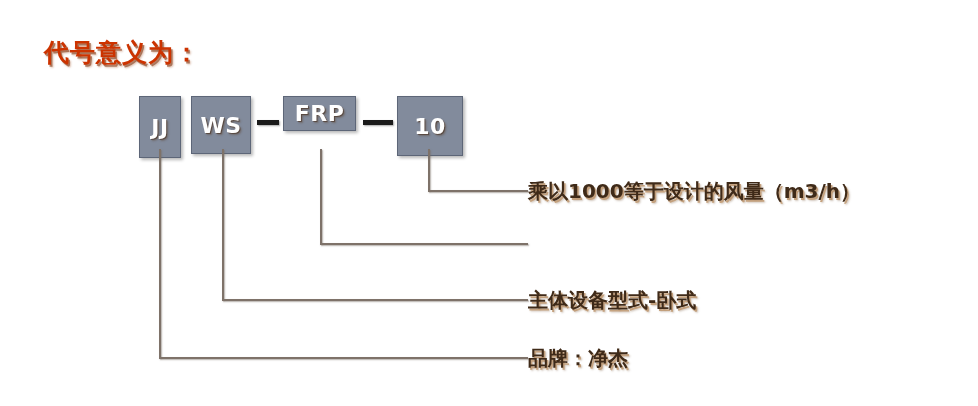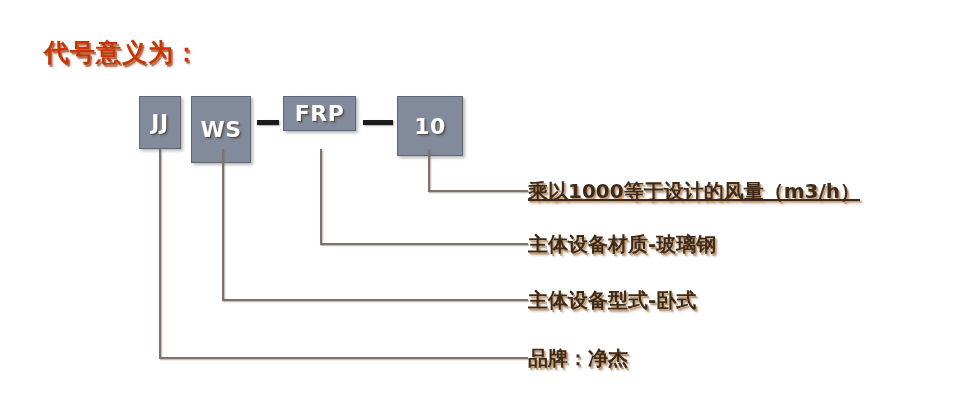--- a/index.html
+++ b/index.html
@@ -47,22 +47,22 @@
     font-weight: bold;
     font-size: 22px;
     display: flex;
     align-items: center;
     justify-content: center;
     text-shadow: 1px 1px 0 rgba(60,30,10,0.45),
                  2px 2px 2px rgba(80,50,20,0.35);
     box-shadow: 2px 2px 3px rgba(0,0,0,0.28);
     letter-spacing: 0.5px;
   }
-  .box-jj  { left: 139px; top: 88px; width: 42px;  height: 53px; }
-  .box-ws  { left: 191px; top: 88px; width: 60px;  height: 67px; }
+  .box-jj  { left: 139px; top: 88px; width: 42px;  height: 62px; }
+  .box-ws  { left: 191px; top: 88px; width: 60px;  height: 58px; }
   .box-frp { left: 283px; top: 88px; width: 73px;  height: 35px; }
   .box-10  { left: 397px; top: 88px; width: 66px;  height: 60px; }
 
   
   .hyphen {
     position: absolute;
     height: 5px;
     background: #1b1b1b;
     box-shadow: 1px 1px 2px rgba(0,0,0,0.35);
   }
@@ -83,21 +83,21 @@
     position: absolute;
     left: 528px;
     font-size: 20px;
     font-weight: bold;
     color: #3f2a18;
     white-space: nowrap;
     text-shadow: 1.5px 1.5px 0 rgba(190,150,110,0.85),
                  2.5px 2.5px 2px rgba(120,90,60,0.35);
     font-family: "DejaVu Sans", "Liberation Sans", sans-serif;
   }
-  .lbl-1 { top: 170px; text-decoration: underline; }
+  .lbl-1 { top: 170px; }
   .lbl-2 { top: 223px; }
   .lbl-3 { top: 279px; }
   .lbl-4 { top: 337px; }
 </style>
 </head>
 <body>
 
 <div id="diagram">
 
   <div class="title">代号意义为：</div>
@@ -116,17 +116,16 @@
   <div class="lead-v" style="left:320px; top:141px; height:95px;"></div>
   <div class="lead-h" style="left:320px; top:235px; width:208px;"></div>
 
   <div class="lead-v" style="left:222px; top:141px; height:151px;"></div>
   <div class="lead-h" style="left:222px; top:291px; width:306px;"></div>
 
   <div class="lead-v" style="left:159px; top:141px; height:209px;"></div>
   <div class="lead-h" style="left:159px; top:349px; width:369px;"></div>
 
   <div class="leader-label lbl-1">乘以1000等于设计的风量（m3/h）</div>
-  <div class="leader-label lbl-2">主体设备材质-玻璃钢</div>
   <div class="leader-label lbl-4">品牌：净杰</div>
   <div class="leader-label lbl-3">主体设备型式-卧式</div>
 
 </div>
 
 </body></html>

